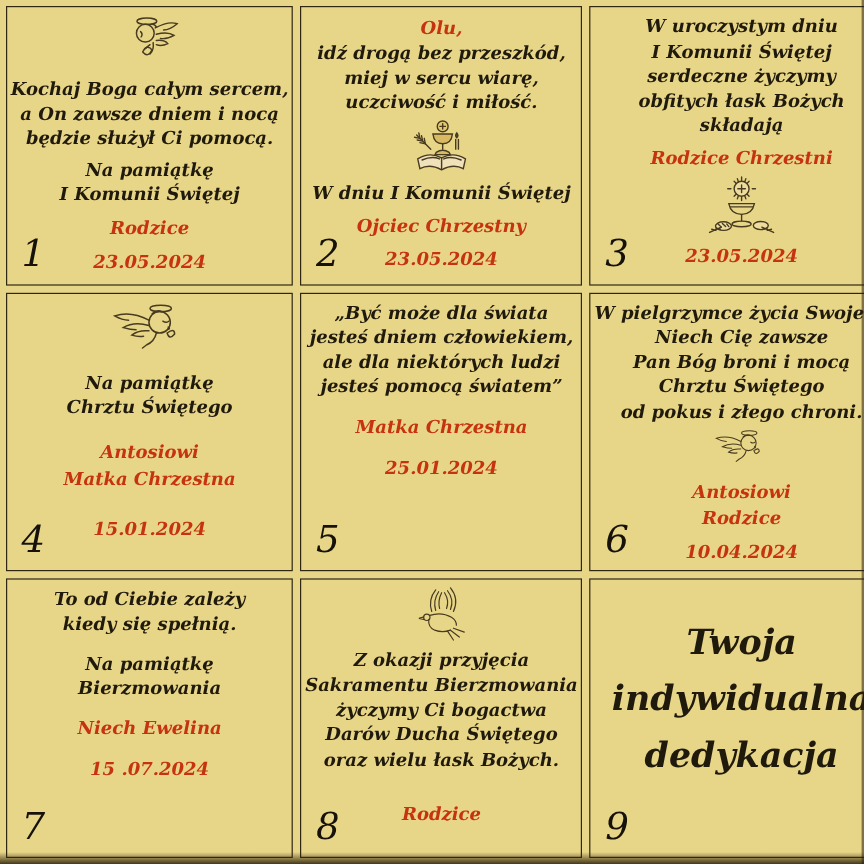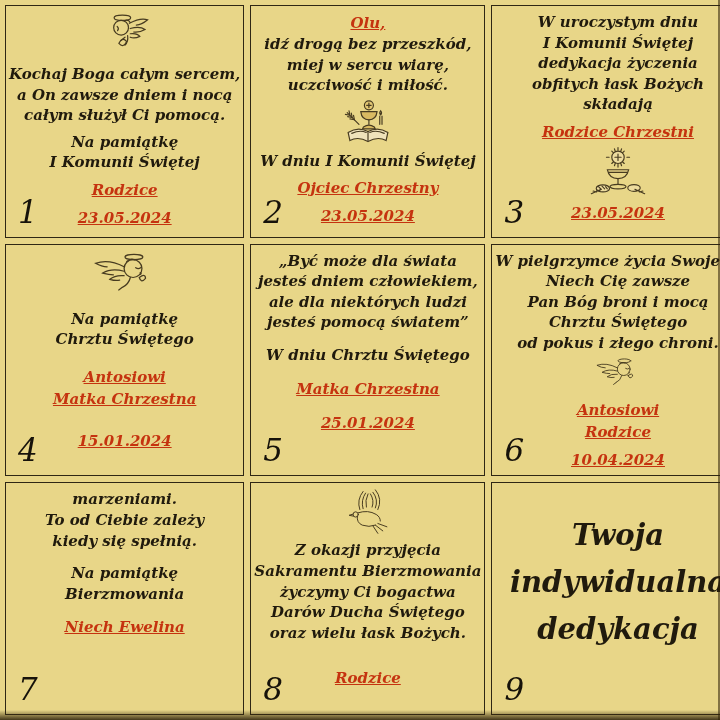--- a/index.html
+++ b/index.html
@@ -43,21 +43,21 @@
   .icon + .paragraph { margin-top: 3px; }
   .paragraph + .icon { margin-top: 3px; }
   .line {
     font-style: italic;
     font-weight: 700;
     font-size: 15px;
     line-height: 20.6px;
     color: #201a0d;
     white-space: nowrap;
   }
-  .line.red { color: #c5330f; line-height: 22px; text-decoration: underline; }
+  .line.red { color: #c5330f; line-height: 22px; }
   .paragraph.large .line {
     font-size: 29px;
     line-height: 47px;
     font-weight: 700;
   }
   .card-number {
     position: absolute;
     left: 12px; bottom: 9px;
     font-style: italic;
     font-size: 31px;
@@ -172,21 +172,21 @@
 
 <main class="board">
     <section class="card" id="card-1">
       <div class="card-content">
         <div class="icon icon-praying-angel"><svg>
             <use href="#sym-praying-angel"></use>
           </svg></div>
         <div class="paragraph">
           <div class="line black">Kochaj Boga całym sercem,</div>
           <div class="line black">a On zawsze dniem i nocą</div>
-          <div class="line black">całym służył Ci pomocą.</div>
+          <div class="line black">będzie służył Ci pomocą.</div>
         </div>
         <div class="paragraph">
           <div class="line black">Na pamiątkę</div>
           <div class="line black">I Komunii Świętej</div>
         </div>
         <div class="paragraph">
           <div class="line red">Rodzice</div>
         </div>
         <div class="paragraph">
           <div class="line red">23.05.2024</div>
@@ -215,21 +215,21 @@
           <div class="line red">23.05.2024</div>
         </div>
       </div>
       <div class="card-number">2</div>
     </section>
     <section class="card" id="card-3">
       <div class="card-content">
         <div class="paragraph">
           <div class="line black">W uroczystym dniu</div>
           <div class="line black">I Komunii Świętej</div>
-          <div class="line black">dedykacja życzenia</div>
+          <div class="line black">serdeczne życzymy</div>
           <div class="line black">obfitych łask Bożych</div>
           <div class="line black">składają</div>
         </div>
         <div class="paragraph">
           <div class="line red">Rodzice Chrzestni</div>
         </div>
         <div class="icon icon-radiant-chalice"><svg>
             <use href="#sym-radiant-chalice"></use>
           </svg></div>
         <div class="paragraph">
@@ -257,23 +257,20 @@
       </div>
       <div class="card-number">4</div>
     </section>
     <section class="card" id="card-5">
       <div class="card-content">
         <div class="paragraph">
           <div class="line black">„Być może dla świata</div>
           <div class="line black">jesteś dniem człowiekiem,</div>
           <div class="line black">ale dla niektórych ludzi</div>
           <div class="line black">jesteś pomocą światem”</div>
-        </div>
-        <div class="paragraph">
-          <div class="line black">W dniu Chrztu Świętego</div>
         </div>
         <div class="paragraph">
           <div class="line red">Matka Chrzestna</div>
         </div>
         <div class="paragraph">
           <div class="line red">25.01.2024</div>
         </div>
       </div>
       <div class="card-number">5</div>
     </section>
@@ -295,30 +292,32 @@
         </div>
         <div class="paragraph">
           <div class="line red">10.04.2024</div>
         </div>
       </div>
       <div class="card-number">6</div>
     </section>
     <section class="card" id="card-7">
       <div class="card-content">
         <div class="paragraph">
-          <div class="line black">marzeniami.</div>
           <div class="line black">To od Ciebie zależy</div>
           <div class="line black">kiedy się spełnią.</div>
         </div>
         <div class="paragraph">
           <div class="line black">Na pamiątkę</div>
           <div class="line black">Bierzmowania</div>
         </div>
         <div class="paragraph">
           <div class="line red">Niech Ewelina</div>
+        </div>
+        <div class="paragraph">
+          <div class="line red">15 .07.2024</div>
         </div>
       </div>
       <div class="card-number">7</div>
     </section>
     <section class="card" id="card-8">
       <div class="card-content">
         <div class="icon icon-holy-spirit-dove"><svg>
             <use href="#sym-holy-spirit-dove"></use>
           </svg></div>
         <div class="paragraph">

